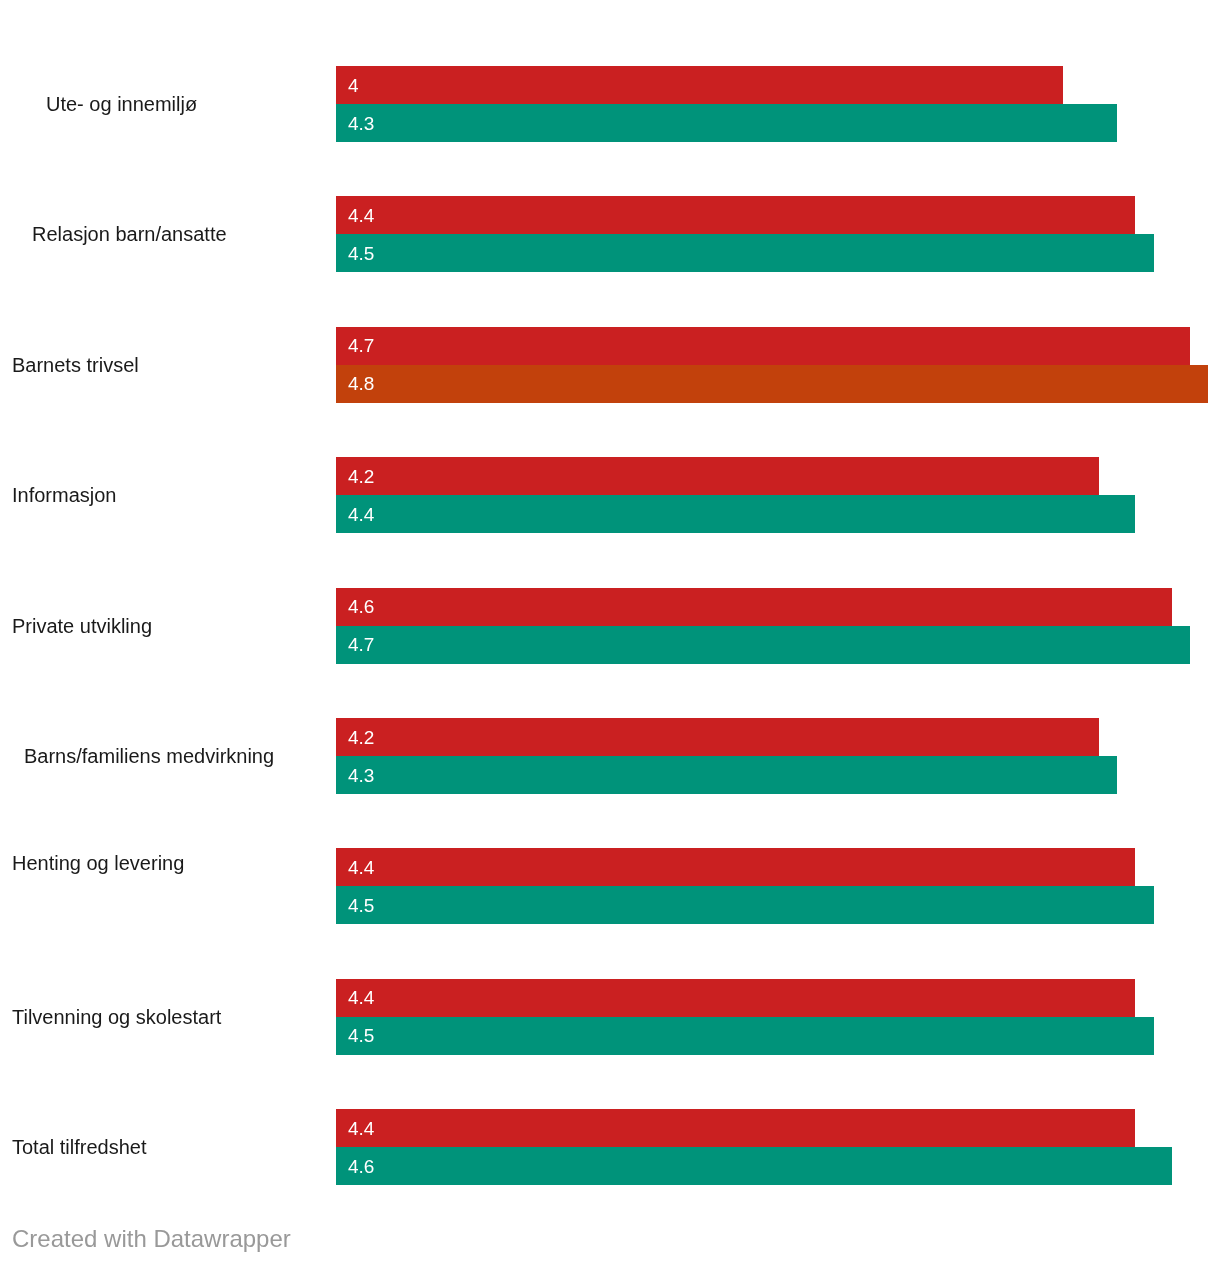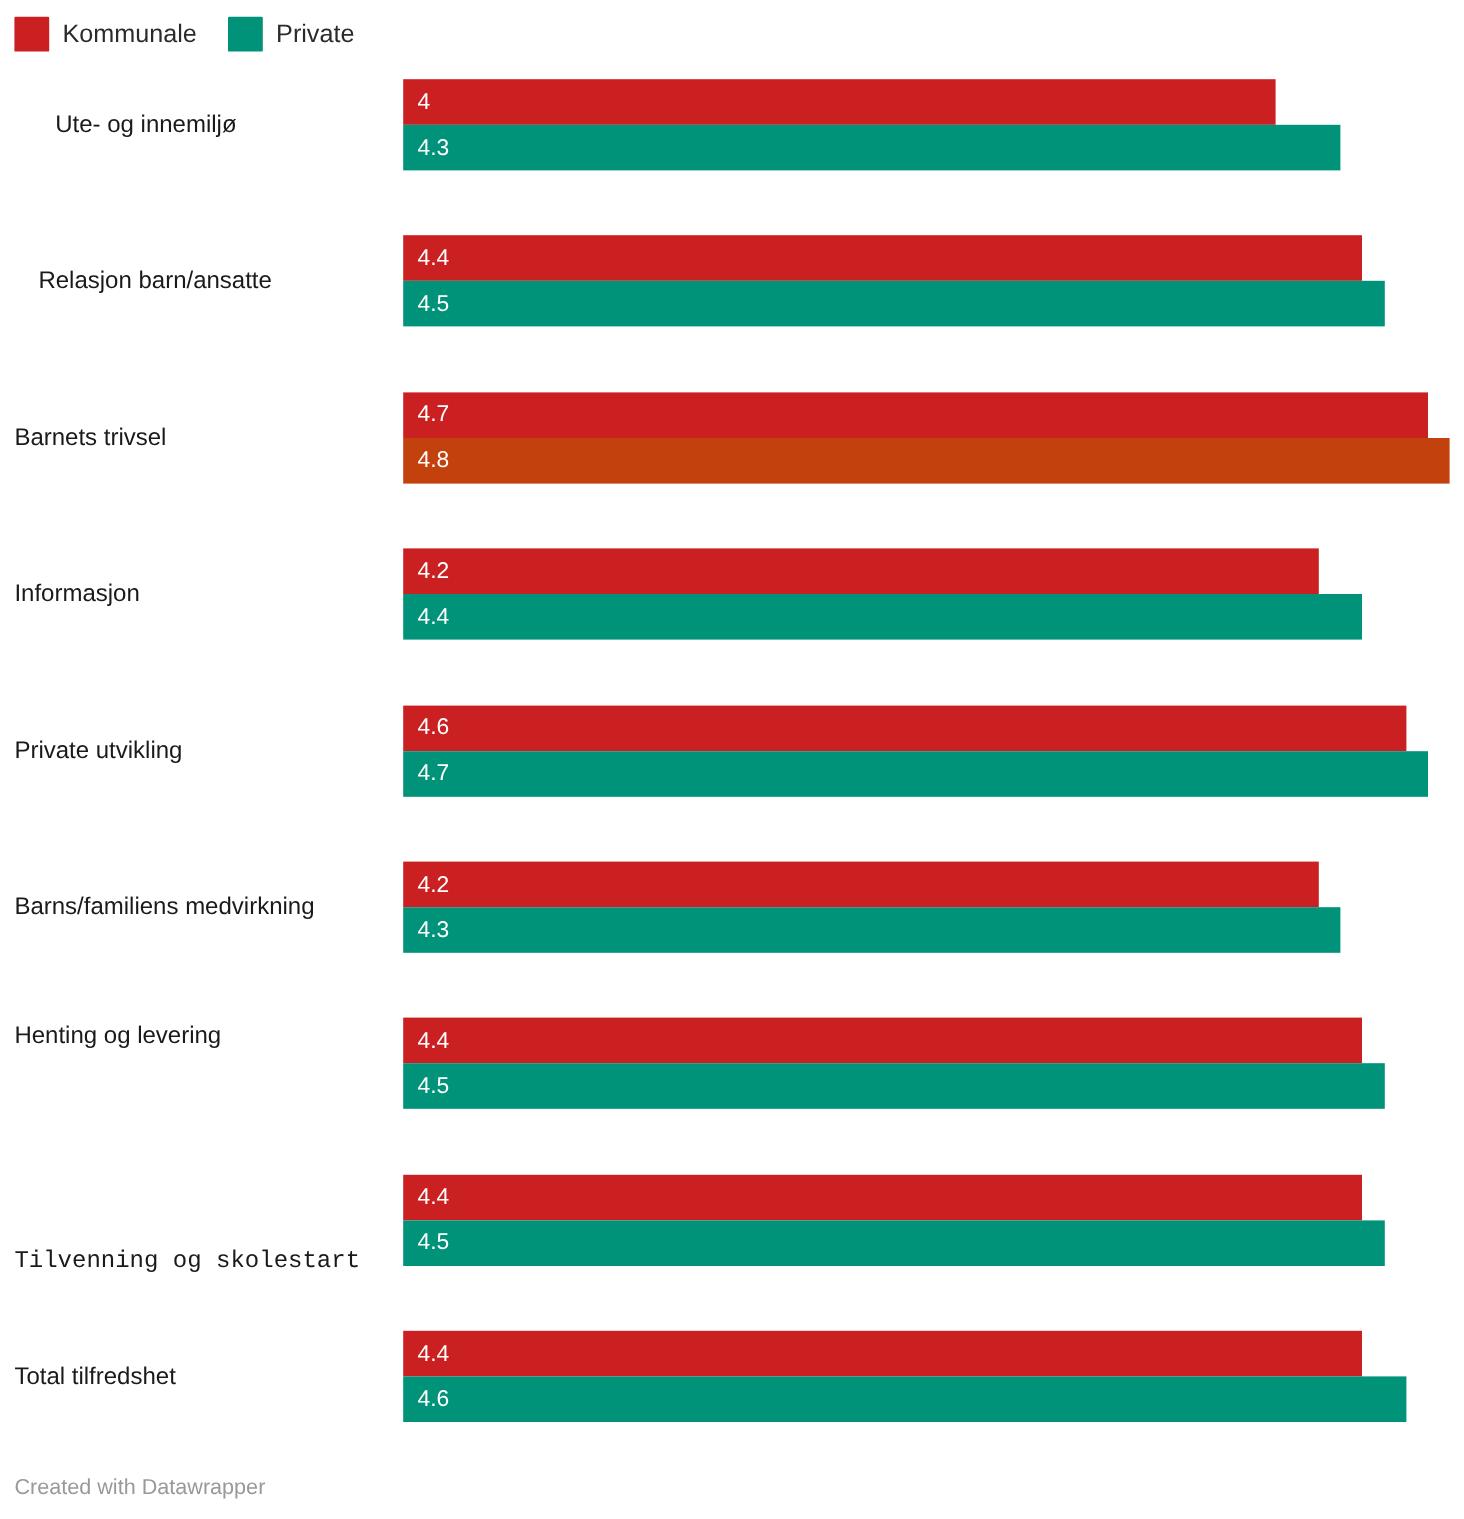--- a/index.html
+++ b/index.html
@@ -87,41 +87,31 @@
     line-height: 19px;
     padding-left: 12px;
     white-space: nowrap;
   }
 
   
   .footer {
     position: absolute;
     left: 12px;
     top: 1228px;
-    font-size: 18px;
+    font-size: 24px;
     line-height: 22px;
     color: #999999;
     white-space: nowrap;
   }
 </style>
 </head>
 <body>
 
 <div id="chart-root">
 
-  <div class="legend">
-    <div class="legend-item">
-      <span class="legend-swatch" style="background: rgb(202, 32, 33);"></span>
-      <span class="legend-label">Kommunale</span>
-    </div>
-    <div class="legend-item">
-      <span class="legend-swatch" style="background: rgb(0, 147, 122);"></span>
-      <span class="legend-label">Private</span>
-    </div>
-  </div>
 
   <div class="plot" id="plot">
       <div class="group" style="top: 0px;">
         <div class="cat-label" style="top: 92px; margin-left: 34px;">Ute- og innemiljø</div>
         <div class="bar kommunale" style="top: 66px; width: 727px; background: rgb(202, 32, 33);">
           <span class="bar-value">4</span>
         </div>
         <div class="bar private" style="top: 104px; width: 781px; background: rgb(0, 147, 122);">
           <span class="bar-value">4.3</span>
         </div>
@@ -156,39 +146,39 @@
       <div class="group" style="top: 0px;">
         <div class="cat-label" style="top: 613.6px;">Private utvikling</div>
         <div class="bar kommunale" style="top: 587.6px; width: 836px; background: rgb(202, 32, 33);">
           <span class="bar-value">4.6</span>
         </div>
         <div class="bar private" style="top: 625.6px; width: 854px; background: rgb(0, 147, 122);">
           <span class="bar-value">4.7</span>
         </div>
       </div>
       <div class="group" style="top: 0px;">
-        <div class="cat-label" style="top: 744px;">Barns/familiens medvirkning</div>
+        <div class="cat-label" style="top: 744px; margin-left: 12px;">Barns/familiens medvirkning</div>
         <div class="bar kommunale" style="top: 718px; width: 763px; background: rgb(202, 32, 33);">
           <span class="bar-value">4.2</span>
         </div>
         <div class="bar private" style="top: 756px; width: 781px; background: rgb(0, 147, 122);">
           <span class="bar-value">4.3</span>
         </div>
       </div>
       <div class="group" style="top: 0px;">
         <div class="cat-label" style="top: 851px; text-align: right;">Henting og levering</div>
         <div class="bar kommunale" style="top: 848.4px; width: 799px; background: rgb(202, 32, 33);">
           <span class="bar-value">4.4</span>
         </div>
         <div class="bar private" style="top: 886.4px; width: 818px; background: rgb(0, 147, 122);">
           <span class="bar-value">4.5</span>
         </div>
       </div>
       <div class="group" style="top: 0px;">
-        <div class="cat-label" style="top: 1040px; font-family: Liberation Mono, monospace;">Tilvenning og skolestart</div>
+        <div class="cat-label" style="top: 1005px;">Tilvenning og skolestart</div>
         <div class="bar kommunale" style="top: 978.8px; width: 799px; background: rgb(202, 32, 33);">
           <span class="bar-value">4.4</span>
         </div>
         <div class="bar private" style="top: 1016.8px; width: 818px; background: rgb(0, 147, 122);">
           <span class="bar-value">4.5</span>
         </div>
       </div>
       <div class="group" style="top: 0px;">
         <div class="cat-label" style="top: 1135.2px;">Total tilfredshet</div>
         <div class="bar kommunale" style="top: 1109.2px; width: 799px; background: rgb(202, 32, 33);">

